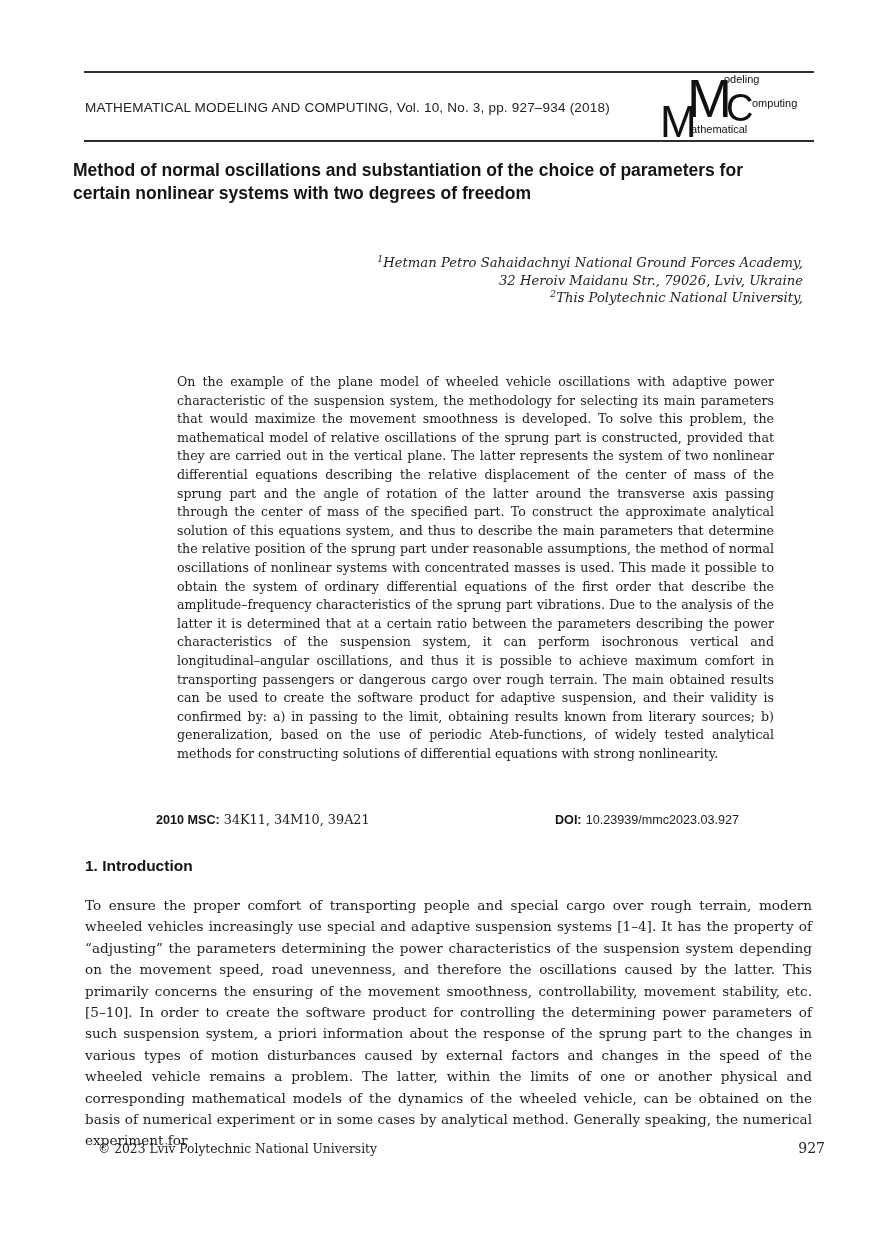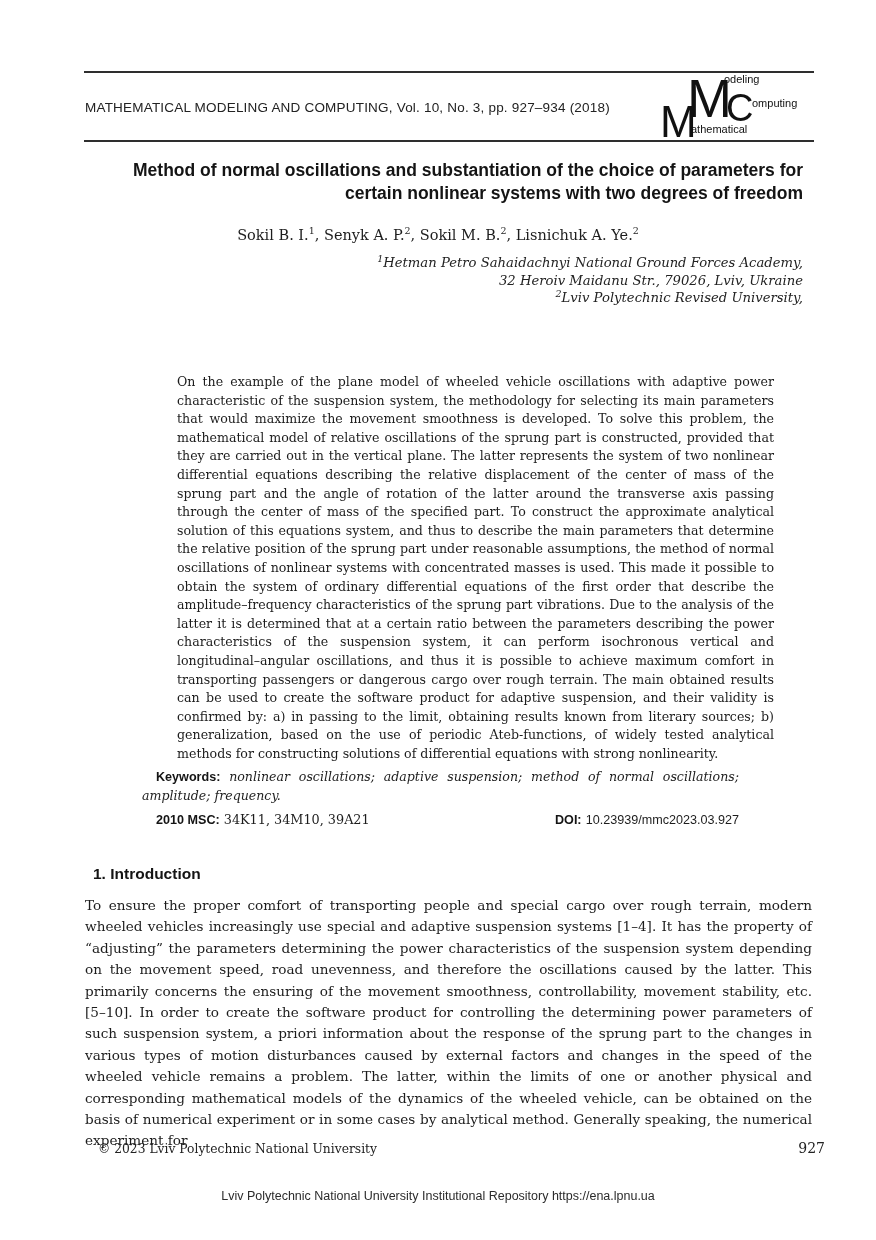--- a/index.html
+++ b/index.html
@@ -49,21 +49,21 @@
   .logo .w-model  { left: 64px; top: 0px;  font-size: 11px; }
   .logo .c-comp   { left: 66px; top: 15px; font-size: 38px; font-weight: 500; }
   .logo .w-comp   { left: 92px; top: 24px; font-size: 11px; }
 
   .title {
     position: absolute;
     left: 73px;
     top: 159px;
     width: 730px;
     margin: 0;
-    text-align: right;
+    text-align: left;
     font-family: "Liberation Sans", sans-serif;
     font-weight: bold;
     font-size: 17.5px;
     line-height: 1.33;
     color: #141414;
   }
 
   .authors {
     position: absolute;
     left: 73px;
@@ -136,21 +136,21 @@
     font-size: 12.8px;
     padding-left: 14px;
     box-sizing: border-box;
   }
   .msc-row .doi-value { font-family: "Liberation Sans", sans-serif; font-size: 12.6px; }
 
   .section-heading {
     position: absolute;
     left: 85px;
     top: 857px;
-    margin: 8px;
+    margin: 0;
     font-family: "Liberation Sans", sans-serif;
     font-weight: bold;
     font-size: 15.5px;
     color: #141414;
   }
 
   .intro {
     position: absolute;
     left: 85px;
     top: 895px;
@@ -200,37 +200,30 @@
     <span class="c-comp">C</span>
     <span class="w-comp">omputing</span>
     <span class="m-math">M</span>
     <span class="w-math">athematical</span>
   </div>
 
   <div class="rule rule-bottom"></div>
 
   <h1 class="title">Method of normal oscillations and substantiation of the choice of parameters for certain nonlinear systems with two degrees of freedom</h1>
 
-  <div class="authors">
-    <span>Sokil B. I.</span><sup>1</sup><span>, </span><span>Senyk A. P.</span><sup>2</sup><span>, </span><span>Sokil M. B.</span><sup>2</sup><span>, </span><span>Lisnichuk A. Ye.</span><sup>2</sup>
-  </div>
 
   <div class="affils affil">
     <div><sup>1</sup><span>Hetman Petro Sahaidachnyi National Ground Forces Academy,</span></div>
     <div><span>32 Heroiv Maidanu Str., 79026, Lviv, Ukraine</span></div>
-    <div><sup>2</sup><span>Lviv Polytechnic Revised University,</span></div>
+    <div><sup>2</sup><span>This Polytechnic National University,</span></div>
   </div>
 
 
   <div class="abstract">On the example of the plane model of wheeled vehicle oscillations with adaptive power characteristic of the suspension system, the methodology for selecting its main parameters that would maximize the movement smoothness is developed. To solve this problem, the mathematical model of relative oscillations of the sprung part is constructed, provided that they are carried out in the vertical plane. The latter represents the system of two nonlinear differential equations describing the relative displacement of the center of mass of the sprung part and the angle of rotation of the latter around the transverse axis passing through the center of mass of the specified part. To construct the approximate analytical solution of this equations system, and thus to describe the main parameters that determine the relative position of the sprung part under reasonable assumptions, the method of normal oscillations of nonlinear systems with concentrated masses is used. This made it possible to obtain the system of ordinary differential equations of the first order that describe the amplitude–frequency characteristics of the sprung part vibrations. Due to the analysis of the latter it is determined that at a certain ratio between the parameters describing the power characteristics of the suspension system, it can perform isochronous vertical and longitudinal–angular oscillations, and thus it is possible to achieve maximum comfort in transporting passengers or dangerous cargo over rough terrain. The main obtained results can be used to create the software product for adaptive suspension, and their validity is confirmed by: a) in passing to the limit, obtaining results known from literary sources; b) generalization, based on the use of periodic Ateb-functions, of widely tested analytical methods for constructing solutions of differential equations with strong nonlinearity.</div>
 
-  <div class="keywords">
-    <span class="label-sans">Keywords:</span>
-    <span class="kw-text">nonlinear oscillations; adaptive suspension; method of normal oscillations; amplitude; frequency.</span>
-  </div>
 
   <div class="msc-row">
     <span>
       <span class="label-sans">2010 MSC:</span>
       <span>34K11, 34M10, 39A21</span>
     </span>
     <span>
       <span class="label-sans">DOI:</span>
       <span class="doi-value">10.23939/mmc2023.03.927</span>
     </span>
@@ -238,15 +231,14 @@
 
   <h2 class="section-heading">1. Introduction</h2>
 
   <div class="intro">To ensure the proper comfort of transporting people and special cargo over rough terrain, modern wheeled vehicles increasingly use special and adaptive suspension systems [1–4]. It has the property of “adjusting” the parameters determining the power characteristics of the suspension system depending on the movement speed, road unevenness, and therefore the oscillations caused by the latter. This primarily concerns the ensuring of the movement smoothness, controllability, movement stability, etc. [5–10]. In order to create the software product for controlling the determining power parameters of such suspension system, a priori information about the response of the sprung part to the changes in various types of motion disturbances caused by external factors and changes in the speed of the wheeled vehicle remains a problem. The latter, within the limits of one or another physical and corresponding mathematical models of the dynamics of the wheeled vehicle, can be obtained on the basis of numerical experiment or in some cases by analytical method. Generally speaking, the numerical experiment for</div>
 
   <div class="footer-row">
     <span class="copyright">© 2023 Lviv Polytechnic National University</span>
     <span class="page-number">927</span>
   </div>
 
-  <div class="repository">Lviv Polytechnic National University Institutional Repository https://ena.lpnu.ua</div>
 
 </div>
 
 </body></html>

